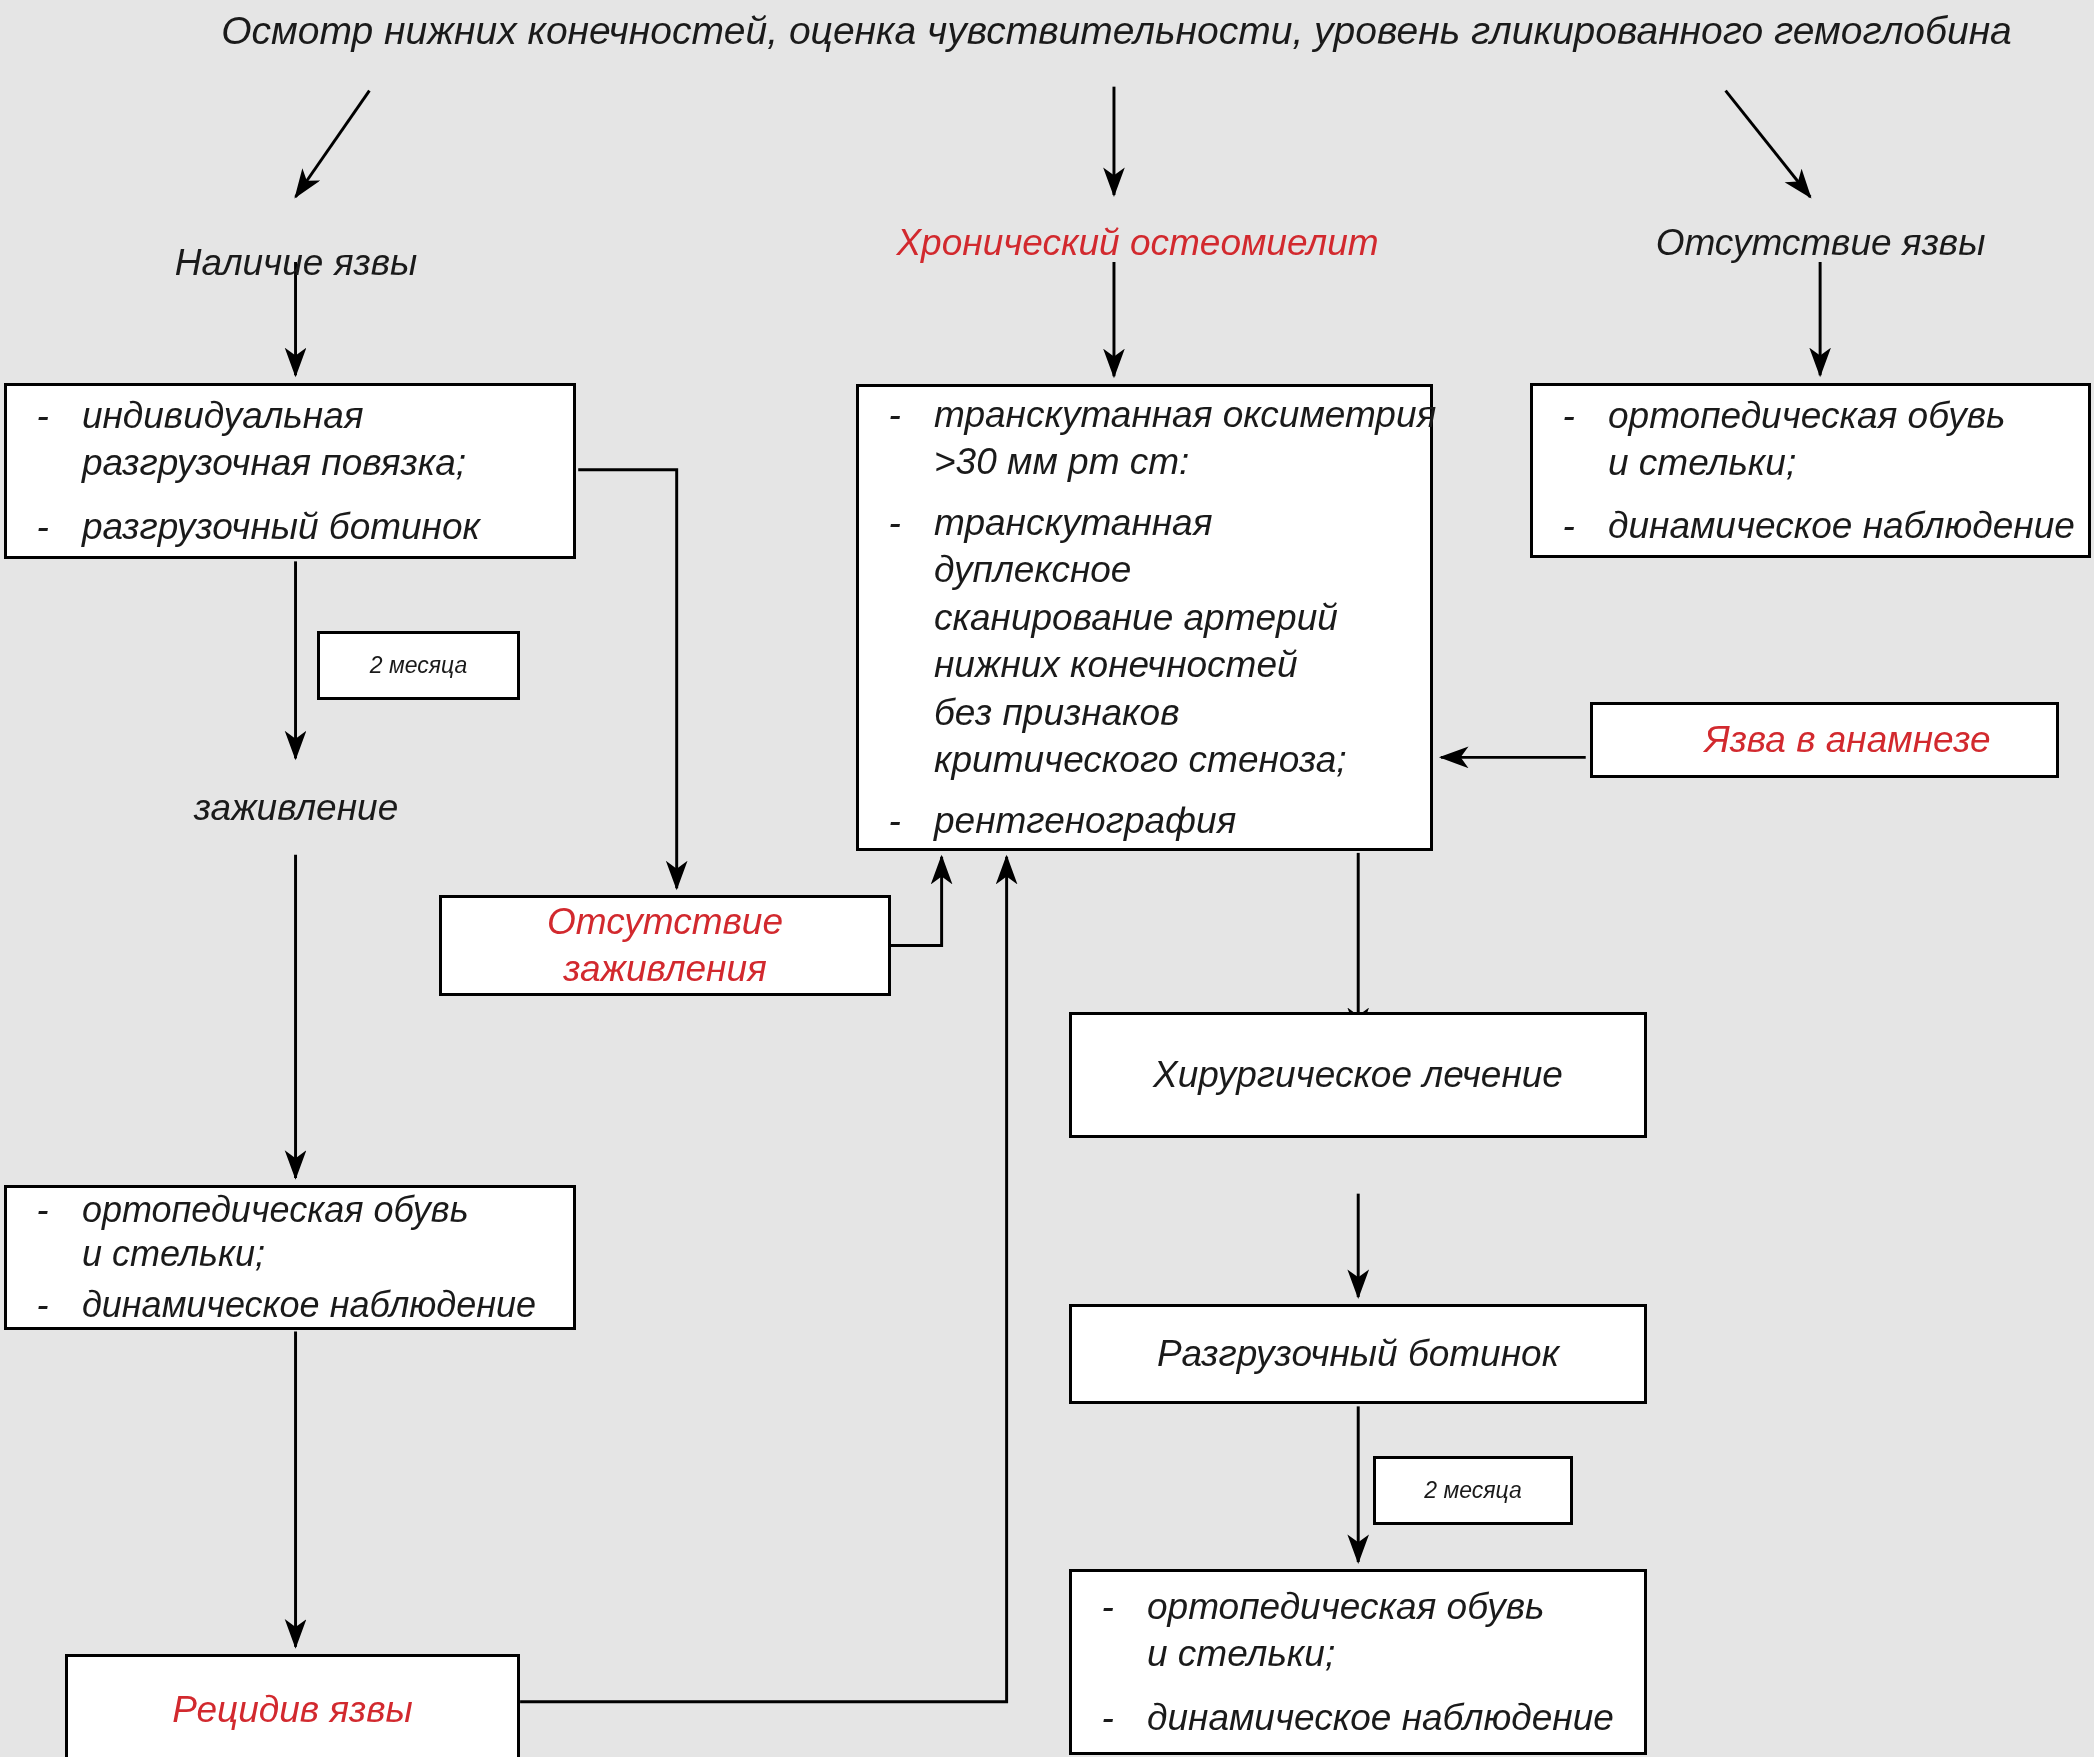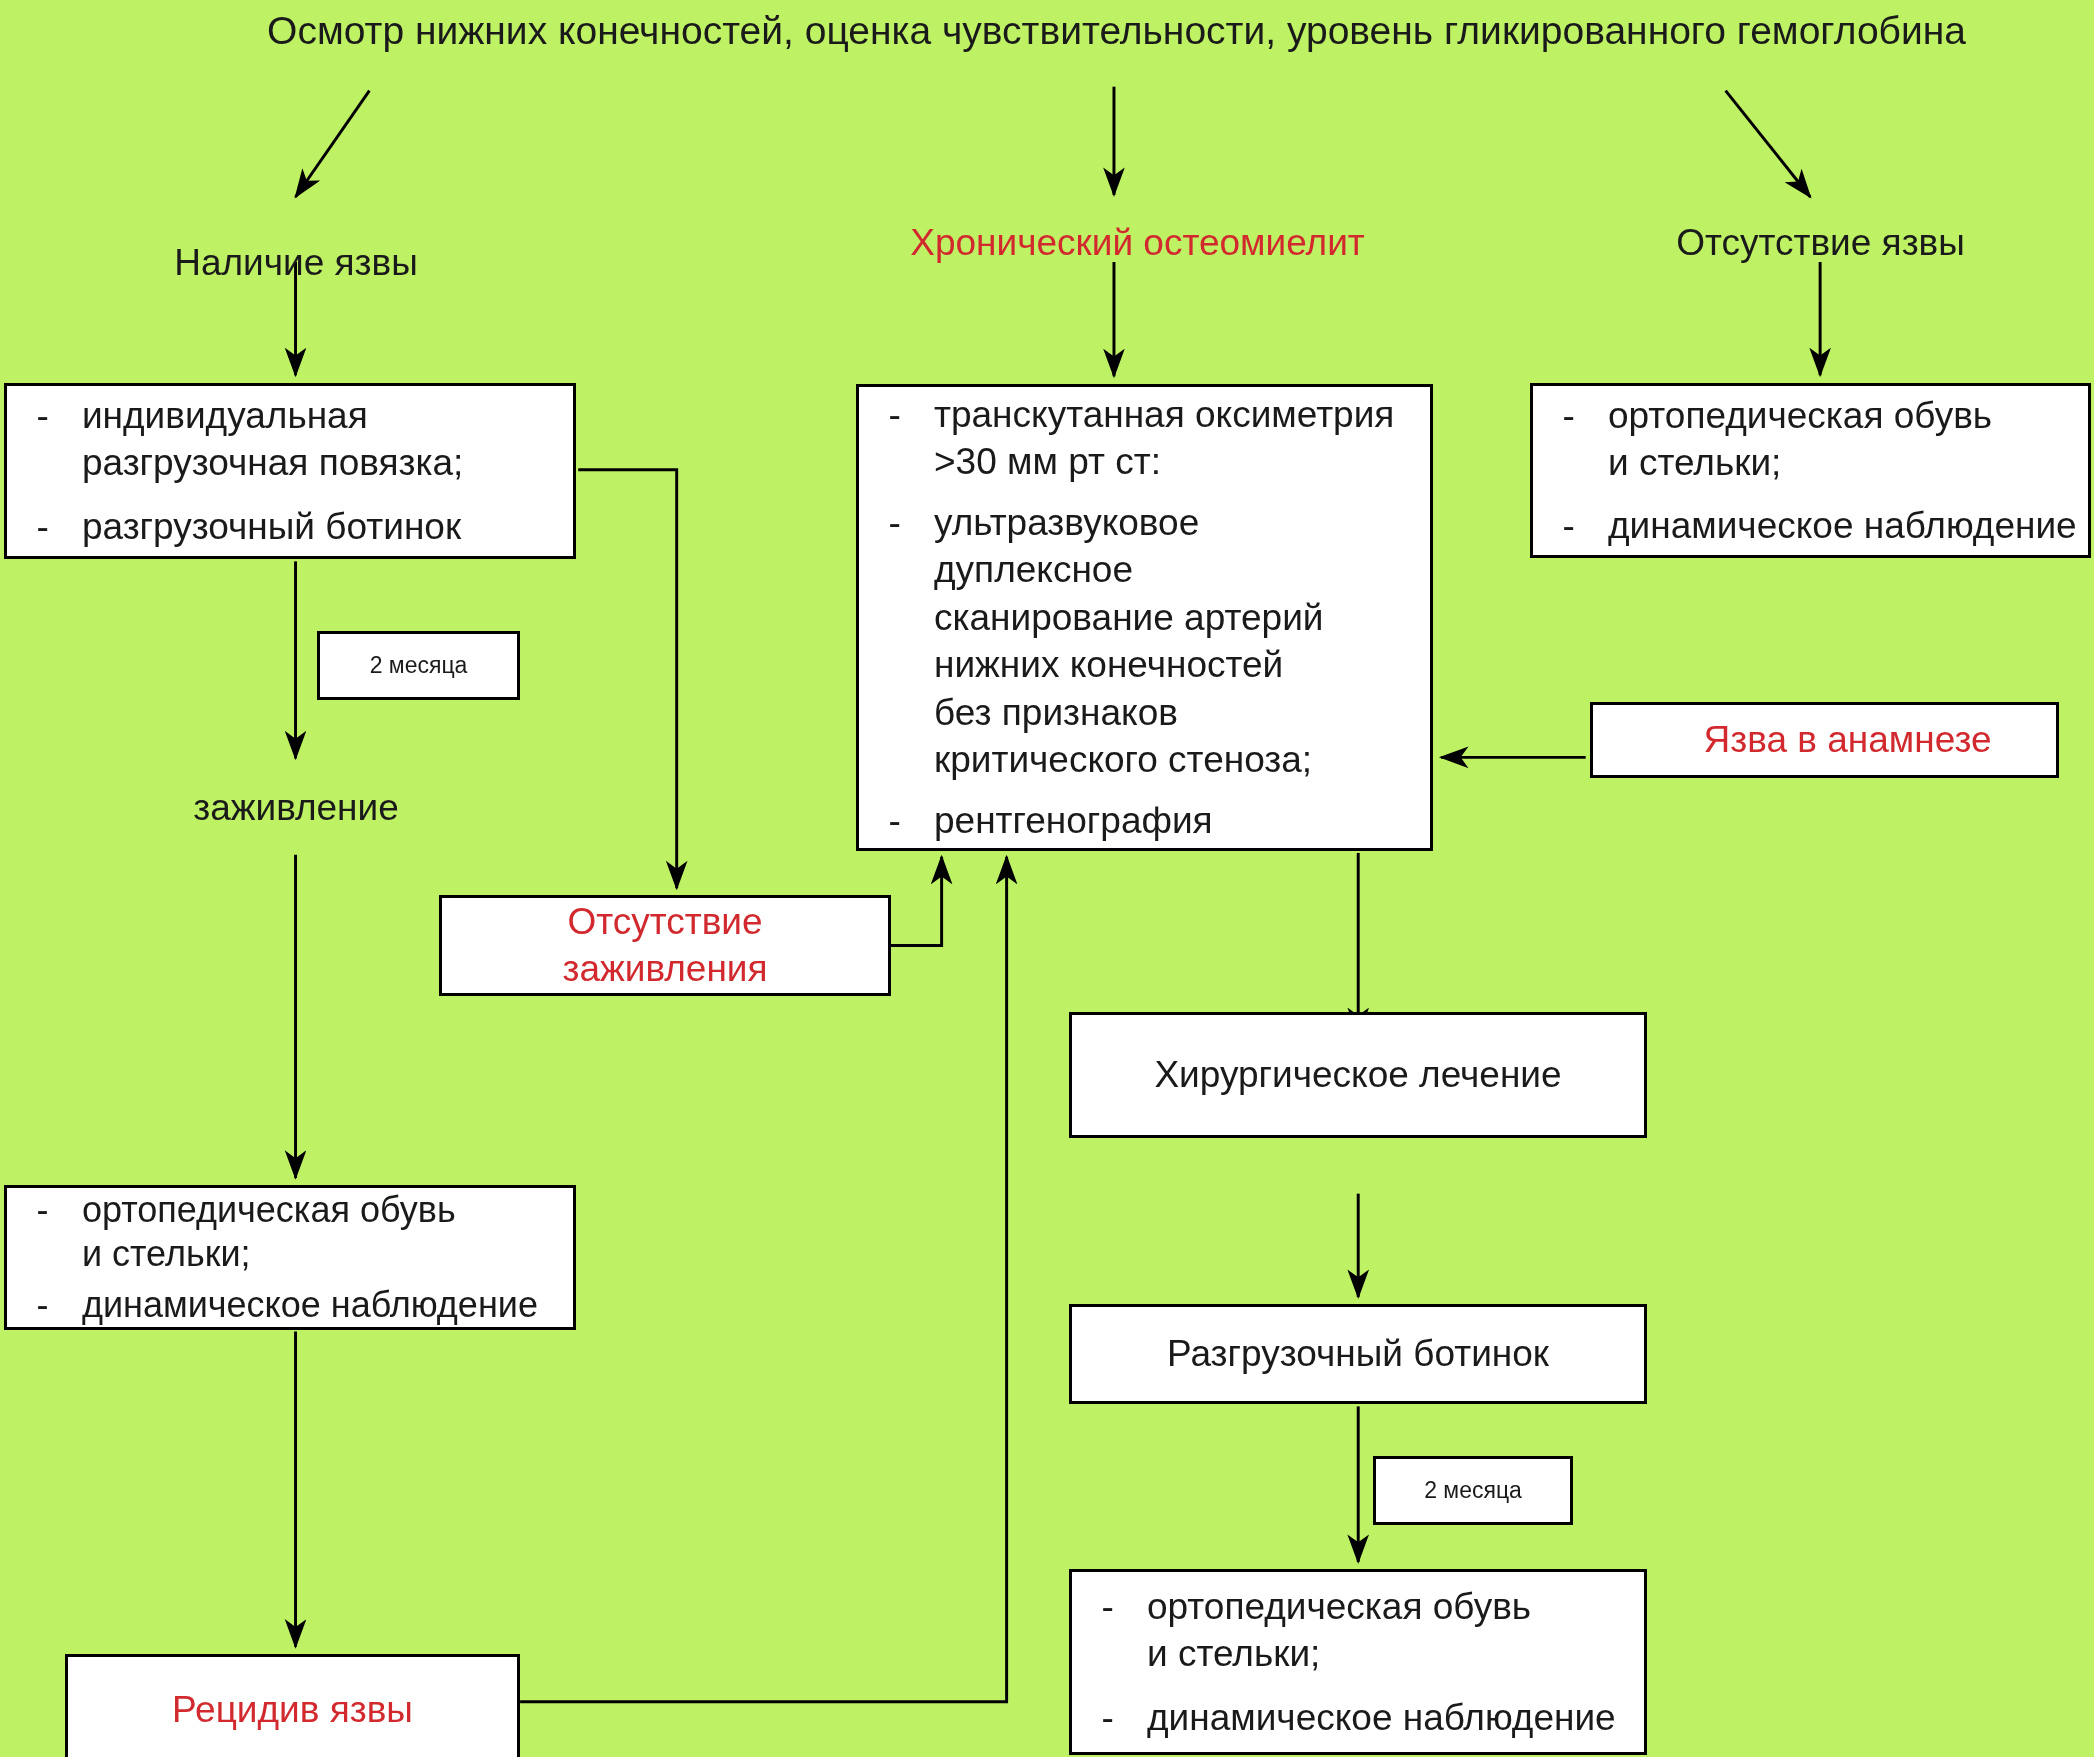--- a/index.html
+++ b/index.html
@@ -1,22 +1,23 @@
 <!DOCTYPE html>
 <html><head>
 <meta charset="utf-8">
 <style>
   html,body{margin:0;padding:0;background:#ffffff;}
   .canvas{
     position:relative;
     width:2094px;height:1757px;
-    background:#bef264;
+    background:#e5e5e5;
     font-family:"Liberation Sans", sans-serif;
     color:#1a1a1a;
     overflow:hidden;
+    font-style:italic;
   }
   .layer{position:absolute;left:0;top:0;width:2094px;height:1757px;}
   .node{
     position:absolute;
     box-sizing:border-box;
     border:3.9px solid #000000;
     background:#ffffff;
     display:flex;
     flex-direction:column;
     justify-content:center;
@@ -117,21 +118,21 @@
       <div class="item">
         <span class="dash">-</span>
         <div class="itext">
           <div>транскутанная оксиметрия</div>
           <div>&gt;30 мм рт ст:</div>
         </div>
       </div>
       <div class="item">
         <span class="dash">-</span>
         <div class="itext">
-          <div>ультразвуковое</div>
+          <div>транскутанная</div>
           <div>дуплексное</div>
           <div>сканирование артерий</div>
           <div>нижних конечностей</div>
           <div>без признаков</div>
           <div>критического стеноза;</div>
         </div>
       </div>
       <div class="item">
         <span class="dash">-</span>
         <div class="itext">

